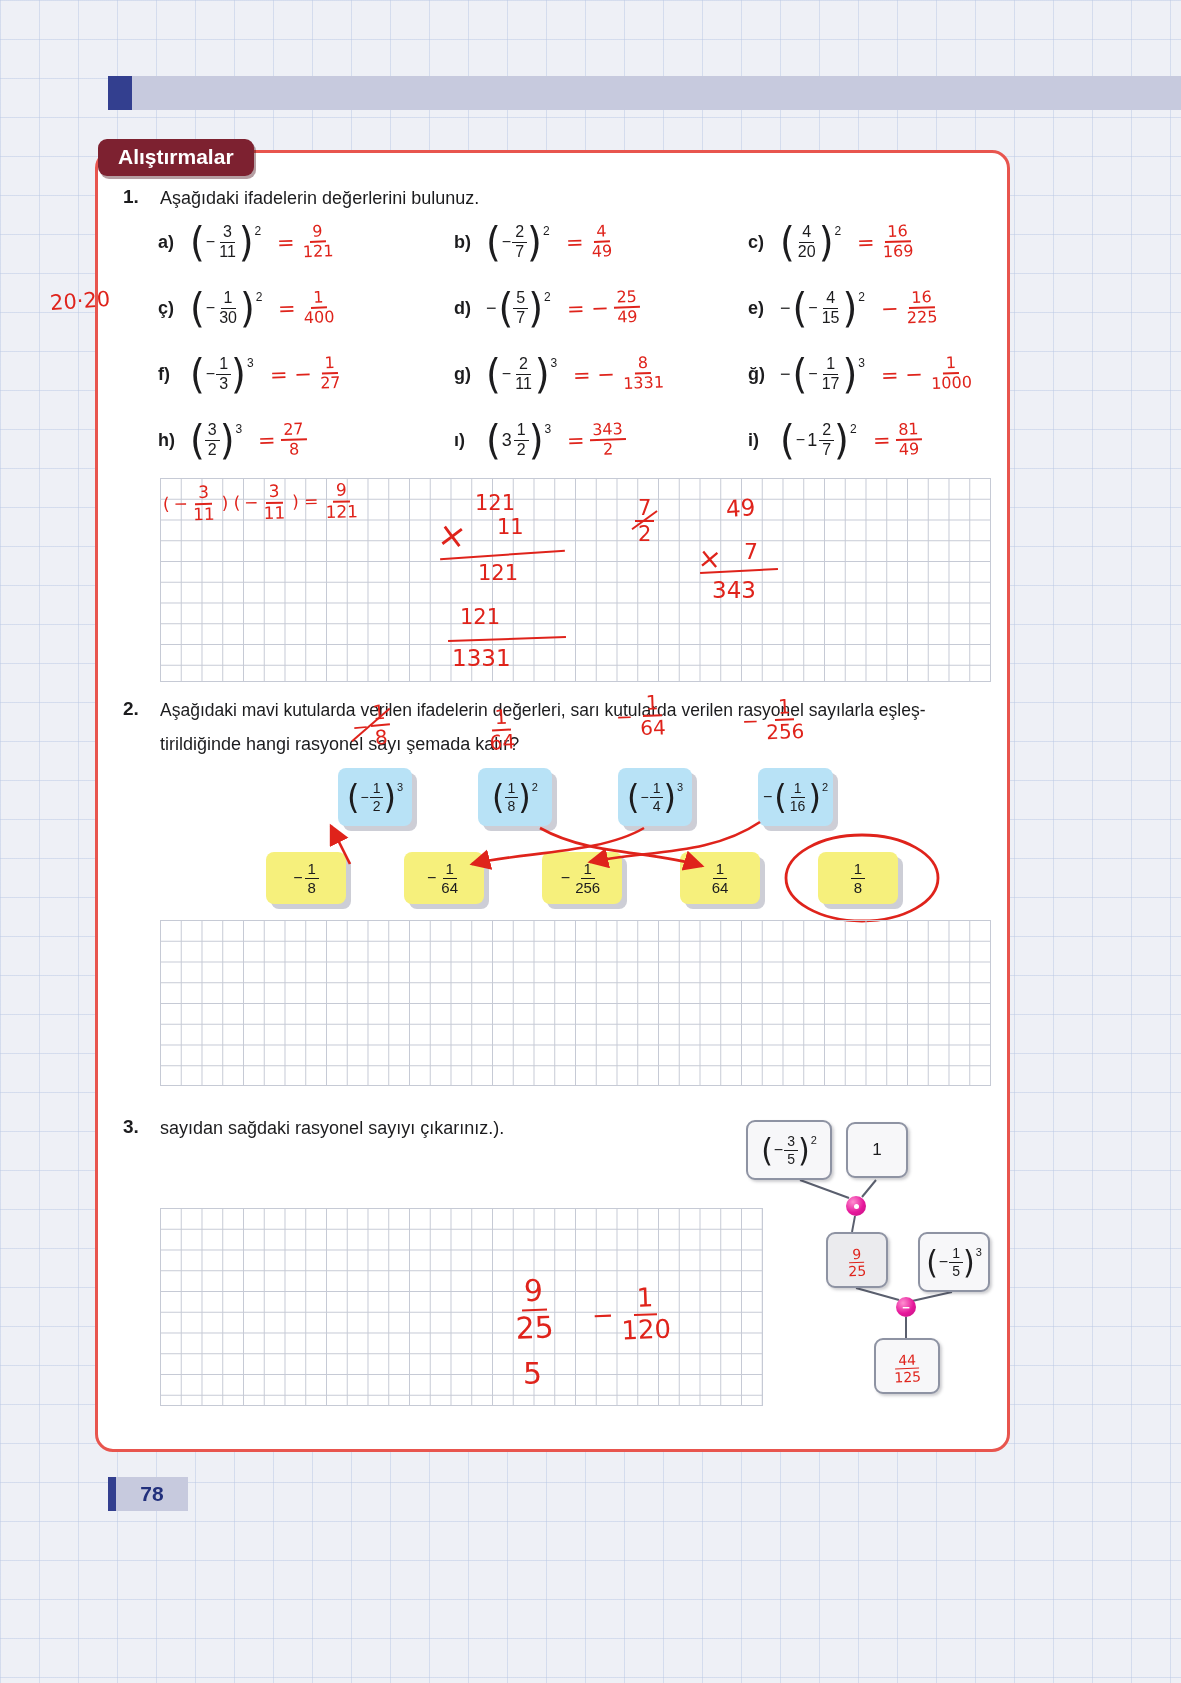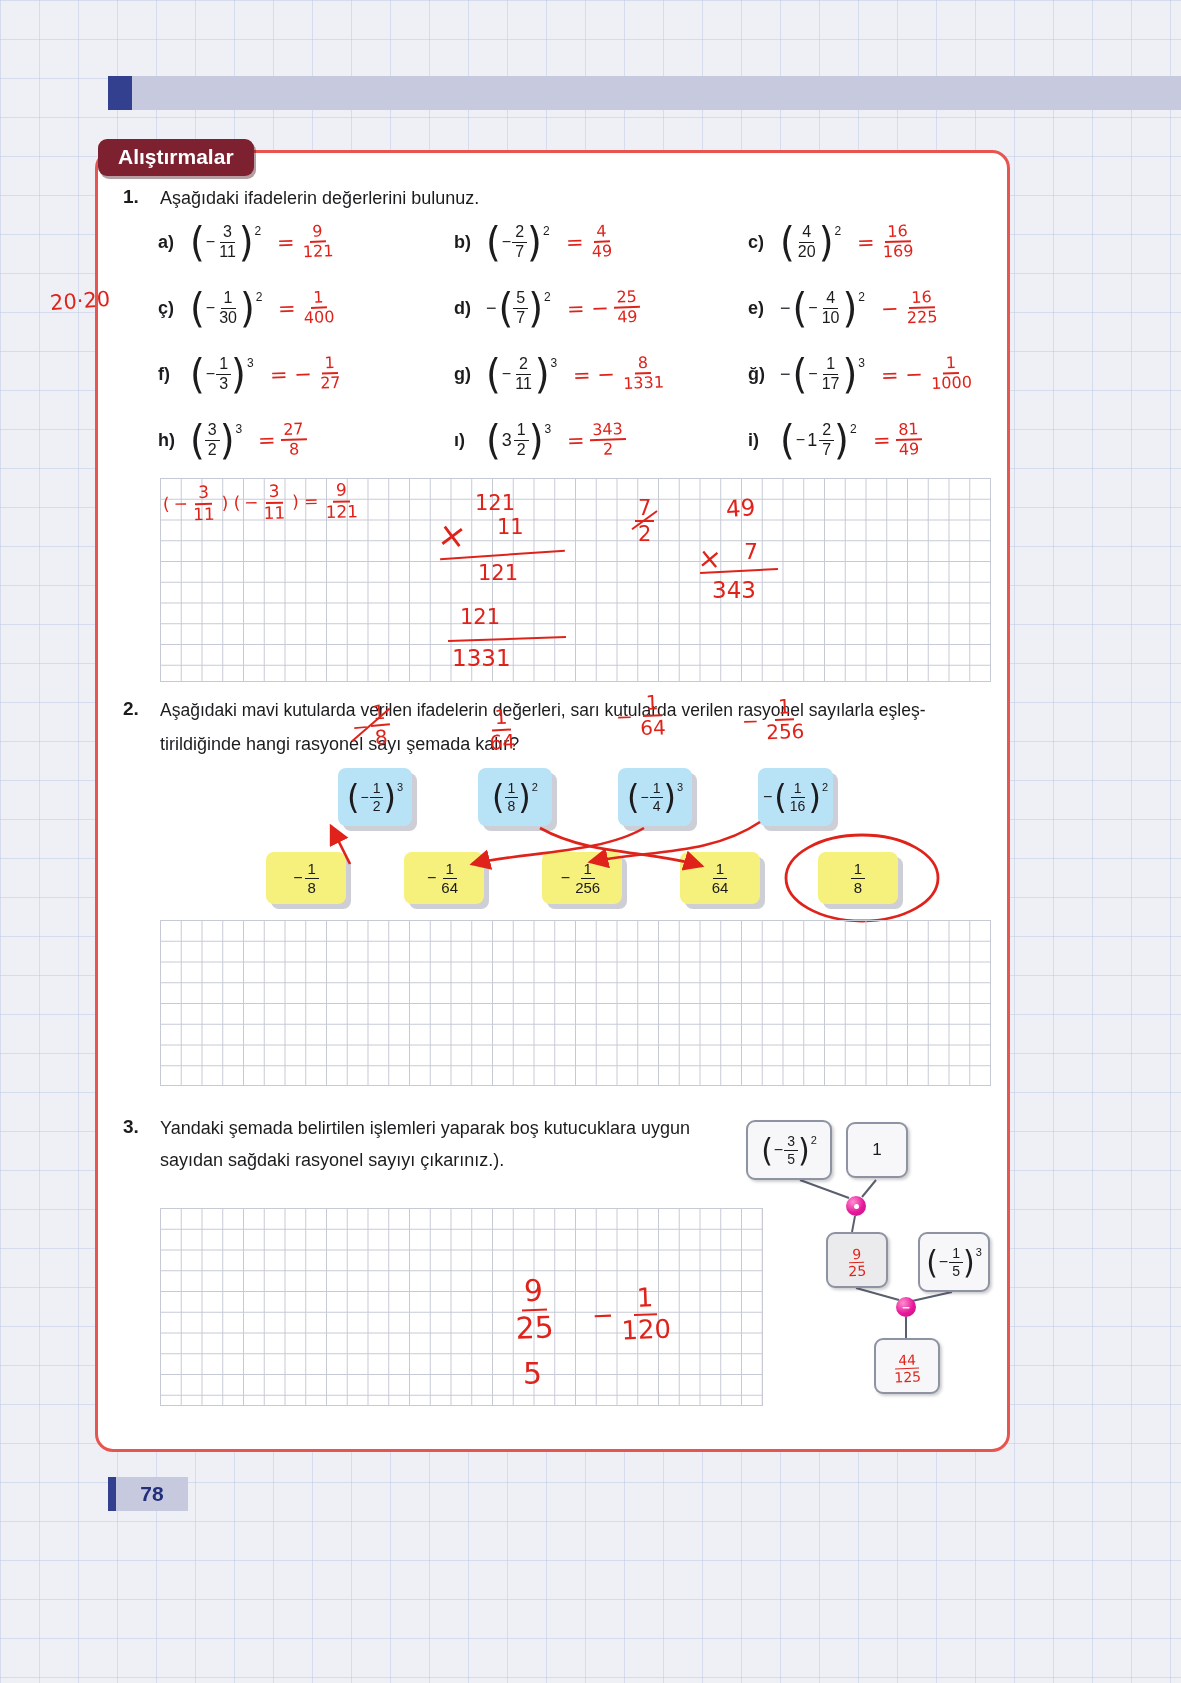--- a/index.html
+++ b/index.html
@@ -221,21 +221,21 @@
     </div>
     <div class="ex1-item">
       <span class="lbl">e)</span>
       <span class="expr">
         <span class="pre">−</span>
         <span class="paren">(</span>
         <span class="esign">−</span>
         <span class="fracwrap">
           <span class="frac">
             <span class="num">4</span>
-            <span class="den">10</span>
+            <span class="den">15</span>
           </span>
         </span>
         <span class="paren">)</span>
         <span class="exp">2</span>
       </span>
       <span class="ans hand">
         <span class="lead">−</span>
         <span class="fracwrap">
           <span class="frac">
             <span class="num">16</span>
@@ -620,21 +620,20 @@
   <path d="M 290 140 C 340 168, 400 162, 452 178" stroke="#df231b" stroke-width="2.6" fill="none" marker-end="url(#arr)"></path>
   <path d="M 394 140 C 350 166, 270 164, 222 176" stroke="#df231b" stroke-width="2.6" fill="none" marker-end="url(#arr)"></path>
   <path d="M 510 134 C 460 168, 396 162, 340 174" stroke="#df231b" stroke-width="2.6" fill="none" marker-end="url(#arr)"></path>
   <ellipse cx="612" cy="190" rx="76" ry="43" stroke="#df231b" stroke-width="2.8" fill="none"></ellipse>
 </svg>
 
 <div class="grid" id="grid2" style="left:160px;top:920px;width:831px;height:166px"></div>
 
 <div class="exnum" style="left:123px;top:1116px">3.</div>
 <div class="ptext" style="left:160px;top:1112px;line-height:32px;">
-  <span style="display:block">Yandaki şemada belirtilen işlemleri yaparak boş kutucuklara uygun</span>
   <span style="display:block">sayıdan sağdaki rasyonel sayıyı çıkarınız.).</span>
 </div>
 
 <div class="grid" id="grid3" style="left:160px;top:1208px;width:603px;height:198px">
     <div class="ann hand" style="left: 352px; top: 66px; font-size: 30px; transform: rotate(-2deg);">
       <span class="fracwrap">
         <span class="frac">
           <span class="num">9</span>
           <span class="den">25</span>
         </span>

